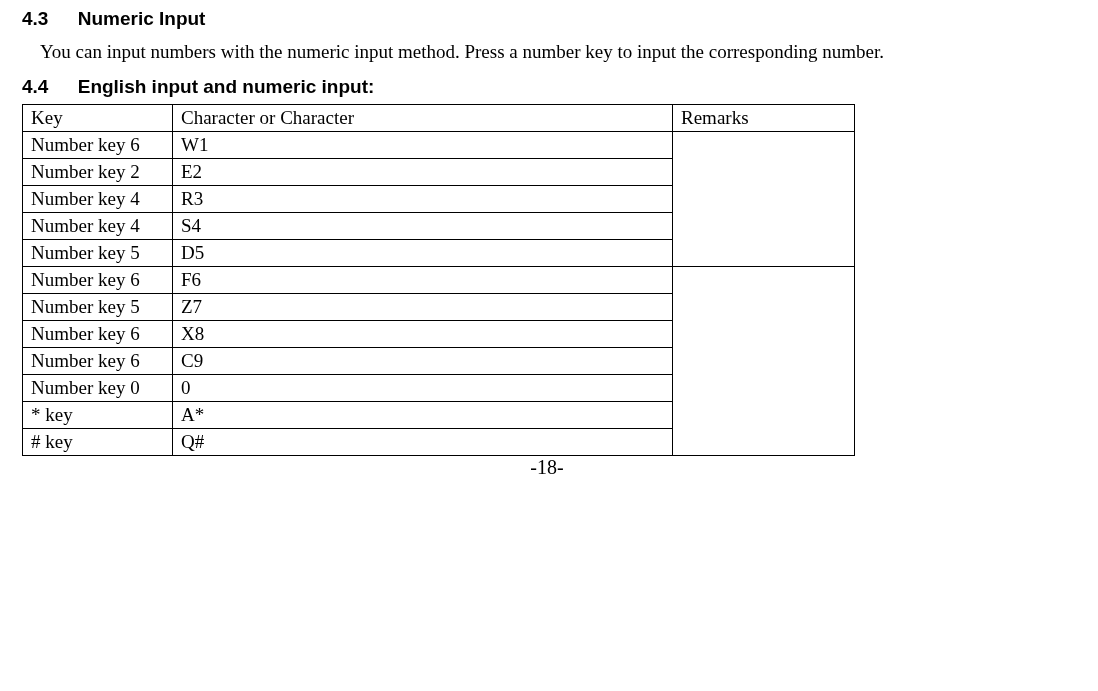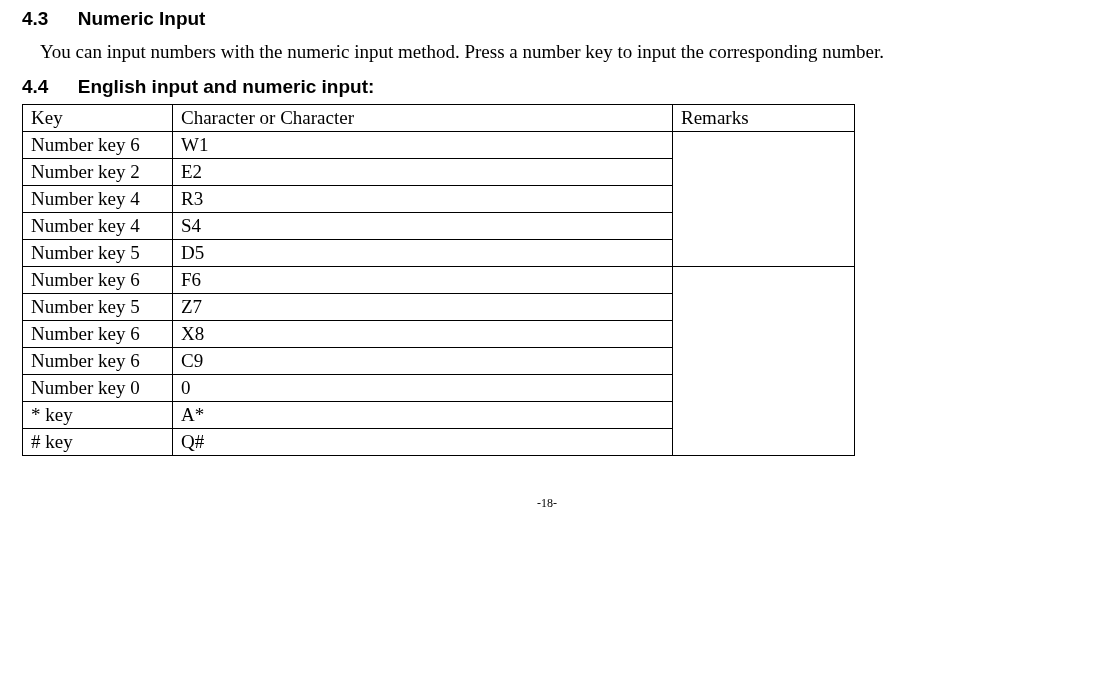--- a/index.html
+++ b/index.html
@@ -45,22 +45,21 @@
       font-weight: normal;
       vertical-align: top;
       height: 26px;
       box-sizing: border-box;
     }
     .col-key { width: 150px; }
     .col-char { width: 500px; }
     .col-rem { width: 182px; }
     .footer {
       text-align: center;
-      font-size: 12px;
-      margin-top: 40px;
+      font-size: 20px;
     }
   </style>
 </head>
 <body>
 
 <div class="page">
 
   <h3 class="section-heading">
     <span class="sec-num">4.3</span>
     <span>Numeric Input</span>

